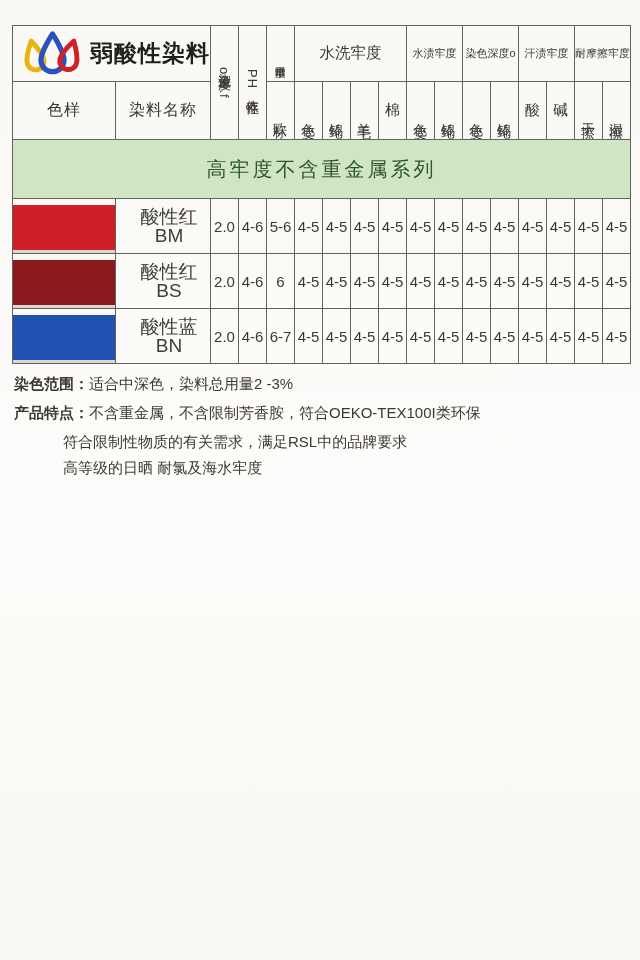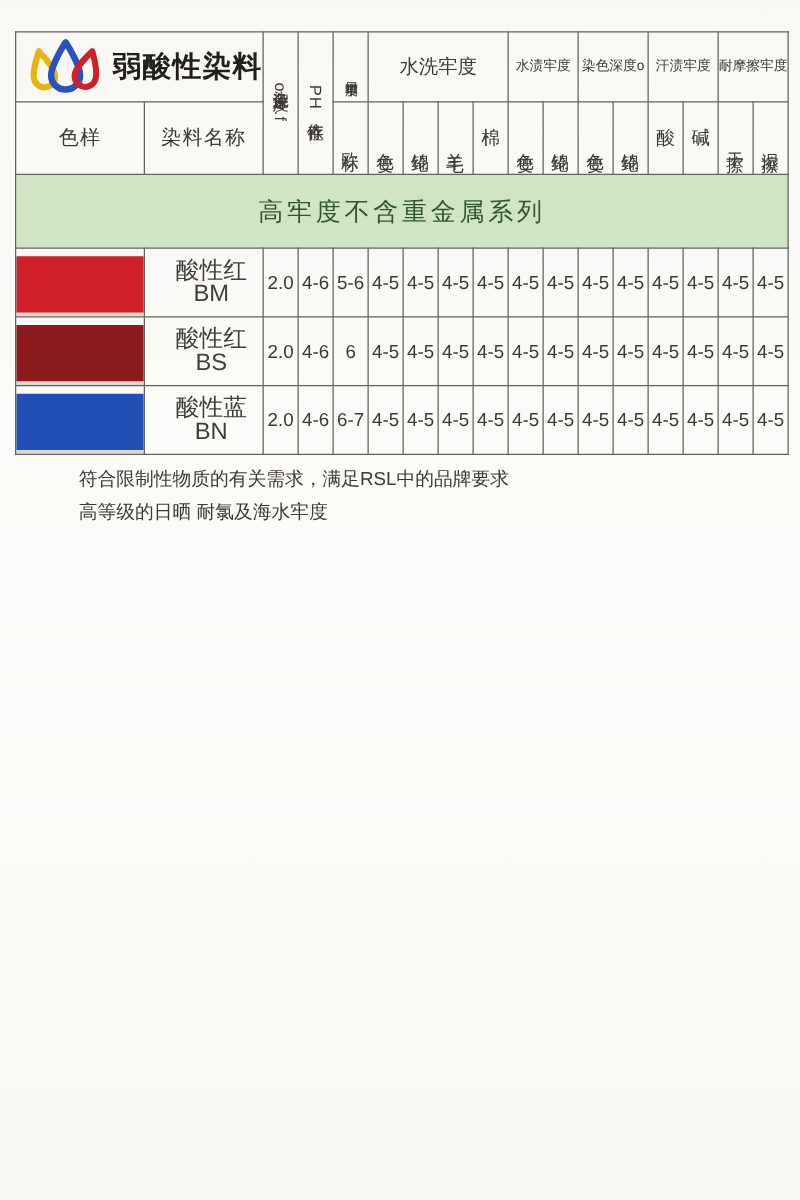--- a/index.html
+++ b/index.html
@@ -224,17 +224,23 @@
       <td class="val">4-5</td>
       <td class="val">4-5</td>
       <td class="val">4-5</td>
       <td class="val">4-5</td>
       <td class="val">4-5</td>
     </tr>
   </tbody>
     </table>
 
   <div class="notes">
+    <div class="note-line">
+      <span class="note-label">染色范围：</span><span>适合中深色，染料总用量2 -3%</span>
+    </div>
+    <div class="note-line">
+      <span class="note-label">产品特点：</span><span>不含重金属，不含限制芳香胺，符合OEKO-TEX100I类环保</span>
+    </div>
     <div class="note-line note-indent">符合限制性物质的有关需求，满足RSL中的品牌要求</div>
     <div class="note-line note-indent">高等级的日晒 耐氯及海水牢度</div>
   </div>
 
 </div>
 
 </body></html>

